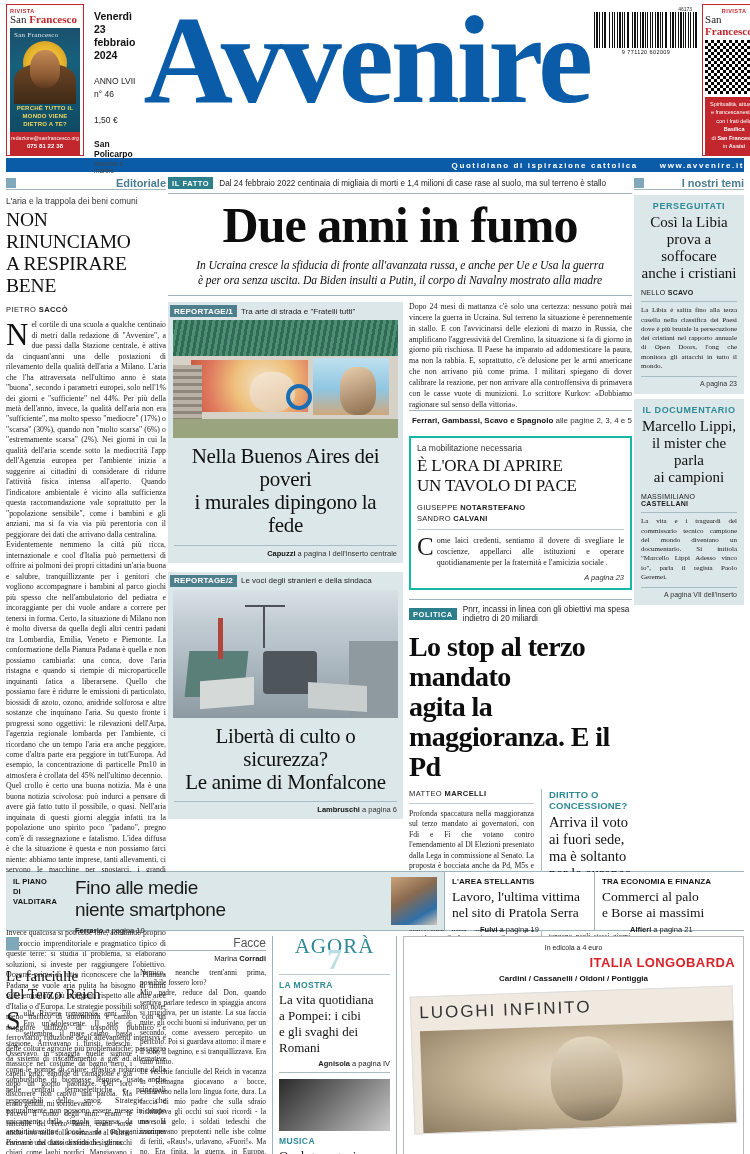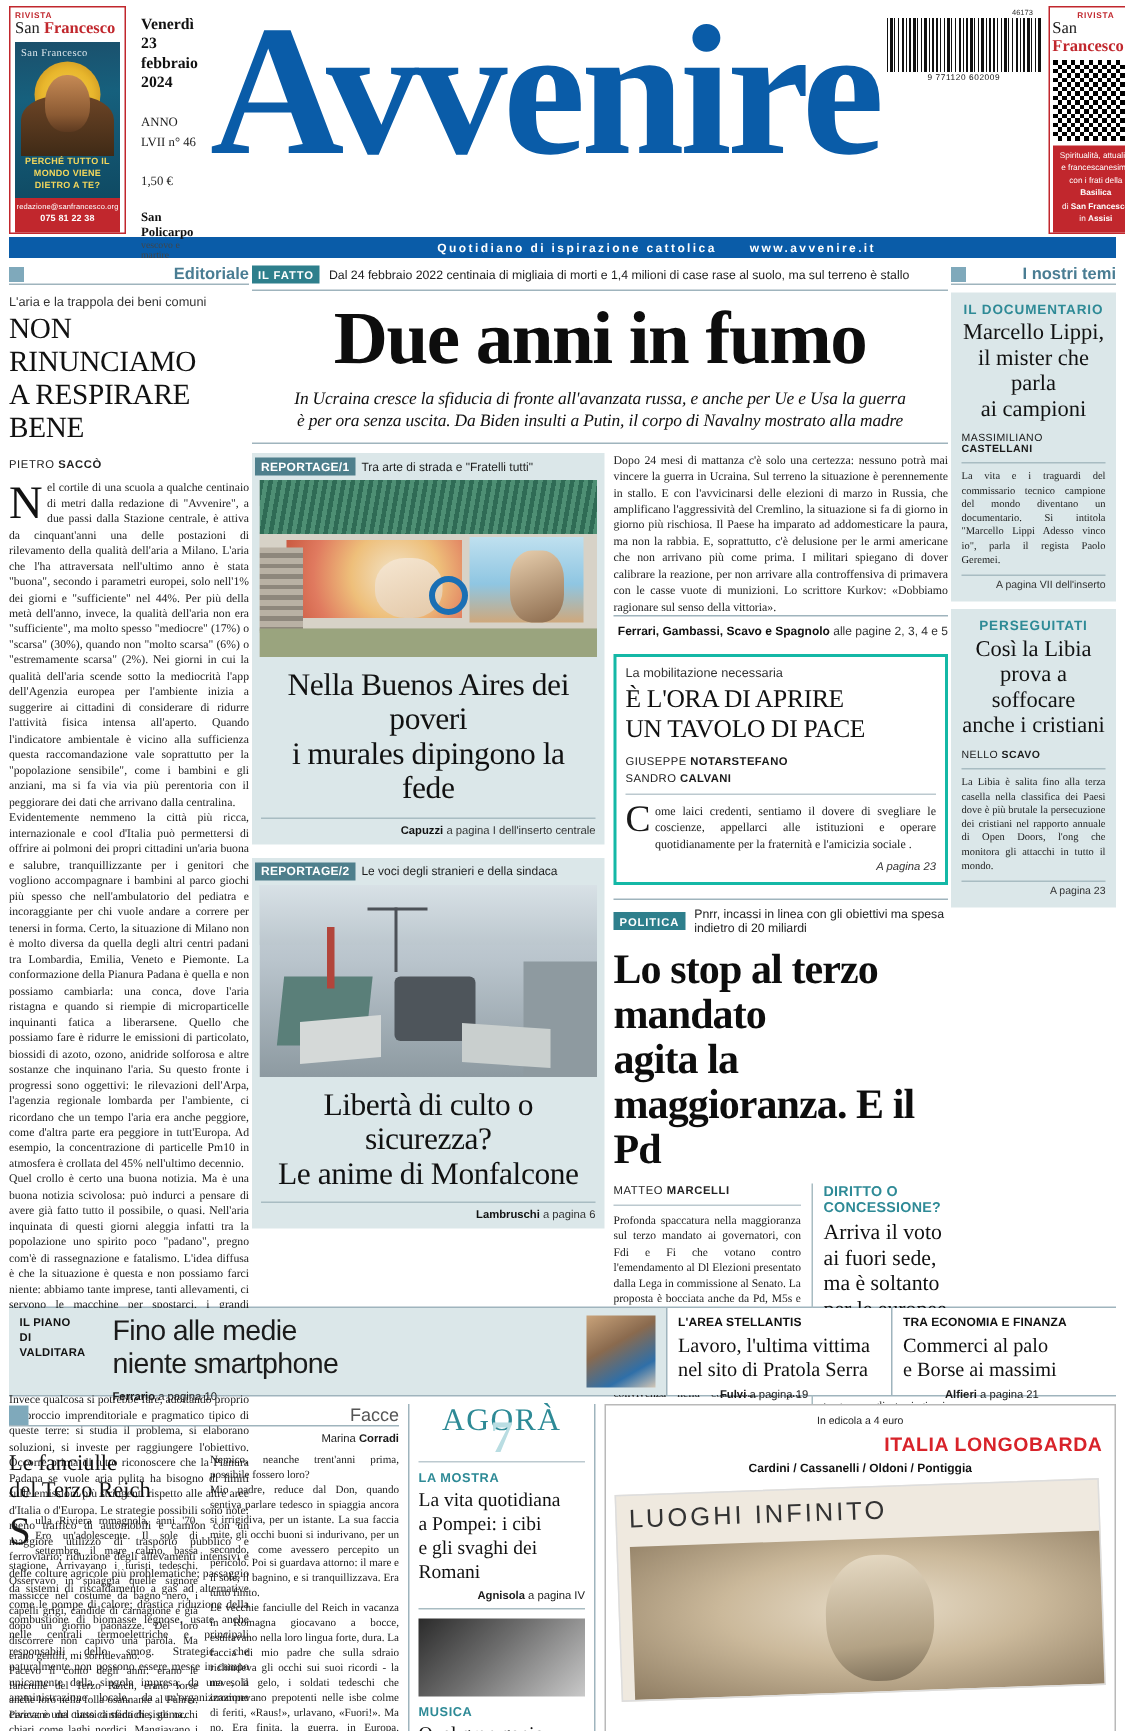--- a/index.html
+++ b/index.html
@@ -48,21 +48,21 @@
   .promo-cover .ctext {
     position:absolute; left:0; right:0; bottom:3px; text-align:center;
     font-size:6px; font-weight:bold; color:#f2d65c; line-height:1.3; letter-spacing:.2px;
   }
   .promo-mail {
     background:#c1272d; color:#fff; font-size:5px; text-align:center;
     padding:3px 1px 4px; line-height:1.5; letter-spacing:.1px;
   }
   .promo-mail .ph { font-weight:bold; font-size:6px; }
 
-  .issue-info { width: 105px; padding: 6px 4px 13px 6px; font-family: Liberation Serif, serif; }
+  .issue-info { width: 105px; padding: 6px 4px 13px 6px; }
   .issue-info .date { font-size: 10.5px; font-weight: bold; line-height: 1.25; color:#111; }
   .issue-info .meta { margin-top: 12px; font-size: 8.5px; line-height: 1.6; color:#222; }
   .issue-info .saint { margin-top: 12px; font-size: 8.5px; font-weight: bold; color:#111;}
   .issue-info .saintsub { font-size: 6.5px; color:#444; margin-top:1px; }
 
   .logo-wrap { flex: 1; position: relative; display:flex; align-items:flex-start; justify-content:center; }
   .logo-wrap .logo {
     font-family: "Liberation Serif", serif;
     font-size: 124px; line-height: 1.02; font-weight: bold;
     color: #0a5ca8; letter-spacing: -3px; margin-top: -6px;
@@ -95,21 +95,21 @@
   }
   .promo-right .desc {
     background:#c1272d; color:#fff; font-size:5.5px; text-align:center;
     line-height:1.55; padding:3px 2px 4px; width:100%; flex:1;
   }
   .promo-right .desc b { font-weight:bold; }
 
   .blue-bar {
     background:#0a5ca8; color:#fff; height:14px; display:flex;
     align-items:center; justify-content:flex-end; gap:22px;
-    padding-right:160px; margin-top:2px;
+    margin-top:2px;
     font-size:8px; font-weight:bold; letter-spacing:1.6px;
   }
 
   
   .body-grid { display:flex; gap:2px; margin-top:5px; height:688px; }
 
   .rule-t { border-top:1px solid #9fb4bd; }
   .rule-b { border-bottom:1px solid #9fb4bd; }
   .hair  { border-top:1px solid #bcc9cf; }
 
@@ -536,41 +536,41 @@
       </div>
     </div>
 
     <div class="col-right">
       <div class="sec-head rule-b">
         <div class="sq"></div>
         <div class="lbl">I nostri temi</div>
       </div>
 
       <div class="rail-box">
+        <div class="rail-kick">PERSEGUITATI</div>
+        <h3>
+          <span>Così la Libia</span><br>
+          <span>prova a soffocare</span><br>
+          <span>anche i cristiani</span>
+        </h3>
+        <div class="rail-sig"><span>NELLO </span><b>SCAVO</b></div>
+        <div class="rail-text">La Libia è salita fino alla terza casella nella classifica dei Paesi dove è più brutale la persecuzione dei cristiani nel rapporto annuale di Open Doors, l'ong che monitora gli attacchi in tutto il mondo.</div>
+        <div class="rail-pg">A pagina 23</div>
+      </div>
+
+      <div class="rail-box">
         <div class="rail-kick">IL DOCUMENTARIO</div>
         <h3>
           <span>Marcello Lippi,</span><br>
           <span>il mister che parla</span><br>
           <span>ai campioni</span>
         </h3>
         <div class="rail-sig"><span>MASSIMILIANO </span><b>CASTELLANI</b></div>
         <div class="rail-text">La vita e i traguardi del commissario tecnico campione del mondo diventano un documentario. Si intitola "Marcello Lippi Adesso vinco io", parla il regista Paolo Geremei.</div>
         <div class="rail-pg">A pagina VII dell'inserto</div>
-      </div>
-
-      <div class="rail-box">
-        <div class="rail-kick">PERSEGUITATI</div>
-        <h3>
-          <span>Così la Libia</span><br>
-          <span>prova a soffocare</span><br>
-          <span>anche i cristiani</span>
-        </h3>
-        <div class="rail-sig"><span>NELLO </span><b>SCAVO</b></div>
-        <div class="rail-text">La Libia è salita fino alla terza casella nella classifica dei Paesi dove è più brutale la persecuzione dei cristiani nel rapporto annuale di Open Doors, l'ong che monitora gli attacchi in tutto il mondo.</div>
-        <div class="rail-pg">A pagina 23</div>
       </div>
     </div>
   </div>
 
   <div class="banner">
     <div class="ban-cell ban-a">
       <div>
         <span>IL PIANO</span><br>
         <span>DI VALDITARA</span>
       </div>

